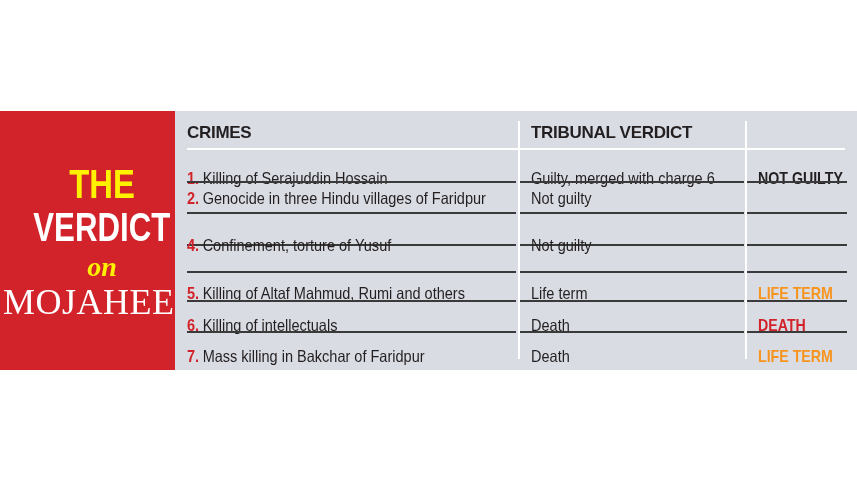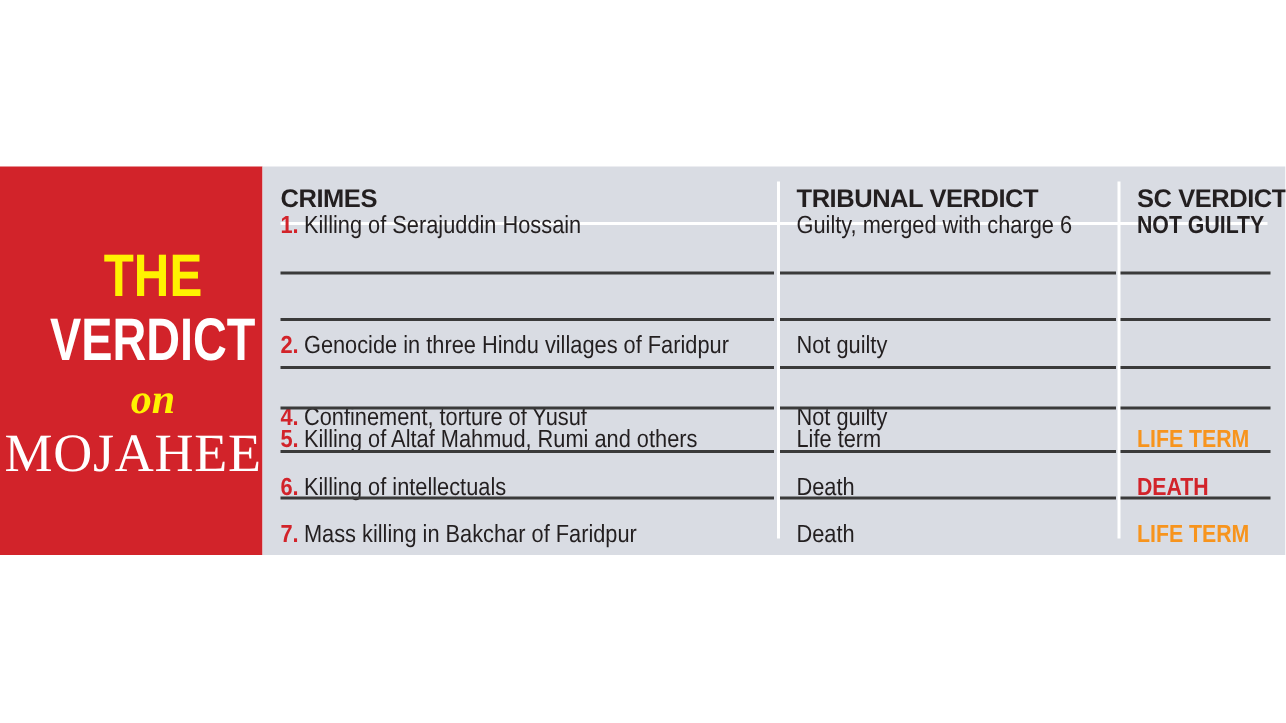--- a/index.html
+++ b/index.html
@@ -74,47 +74,46 @@
   </div>
 
   <div class="table-panel">
 
     <div class="vline" style="left:343px; height:238px;"></div>
     <div class="vline" style="left:570px; height:238px;"></div>
 
     <div class="row" style="top:6px;">
       <div class="cell hdr" style="left:356px;">TRIBUNAL VERDICT</div>
       <div class="cell hdr" style="left:12px;">CRIMES</div>
-      <div class="cell hdr" style="left:583px;">SC VERDICT</div>
     </div>
     <div class="underline-white" style="top:37px;"></div>
 
-    <div class="row" style="top:24px;">
+    <div class="row" style="top:52px;">
       <div class="cell crime"><span class="num">1.</span><span>Killing of Serajuddin Hossain</span></div>
       <div class="cell trib">Guilty, merged with charge 6</div>
       <div class="cell sc" style="color:#231f20;">NOT GUILTY</div>
     </div>
     <div class="rule" style="top:70px; left:12px; width:329px;"></div>
     <div class="rule" style="top:70px; left:345px; width:224px;"></div>
     <div class="rule" style="top:70px; left:572px; width:100px;"></div>
 
-    <div class="row" style="top:72px;margin-top:32px;">
+    <div class="row" style="top:72px;">
       <div class="cell crime"><span class="num">2.</span><span>Genocide in three Hindu villages of Faridpur</span></div>
       <div class="cell trib">Not guilty</div>
       <div class="cell sc"></div>
     </div>
     <div class="rule" style="top:101px; left:12px; width:329px;"></div>
     <div class="rule" style="top:101px; left:345px; width:224px;"></div>
     <div class="rule" style="top:101px; left:572px; width:100px;"></div>
 
     <div class="rule" style="top:133px; left:12px; width:329px;"></div>
     <div class="rule" style="top:133px; left:345px; width:224px;"></div>
     <div class="rule" style="top:133px; left:572px; width:100px;"></div>
 
-    <div class="row" style="top:152px;">
+    <div class="row" style="top:119px;">
       <div class="cell crime"><span class="num">4.</span><span>Confinement, torture of Yusuf</span></div>
       <div class="cell trib">Not guilty</div>
       <div class="cell sc"></div>
     </div>
     <div class="rule" style="top:160px; left:12px; width:329px;"></div>
     <div class="rule" style="top:160px; left:345px; width:224px;"></div>
     <div class="rule" style="top:160px; left:572px; width:100px;"></div>
 
     <div class="row" style="top:167px;text-decoration:underline;">
       <div class="cell crime"><span class="num">5.</span><span>Killing of Altaf Mahmud, Rumi and others</span></div>

